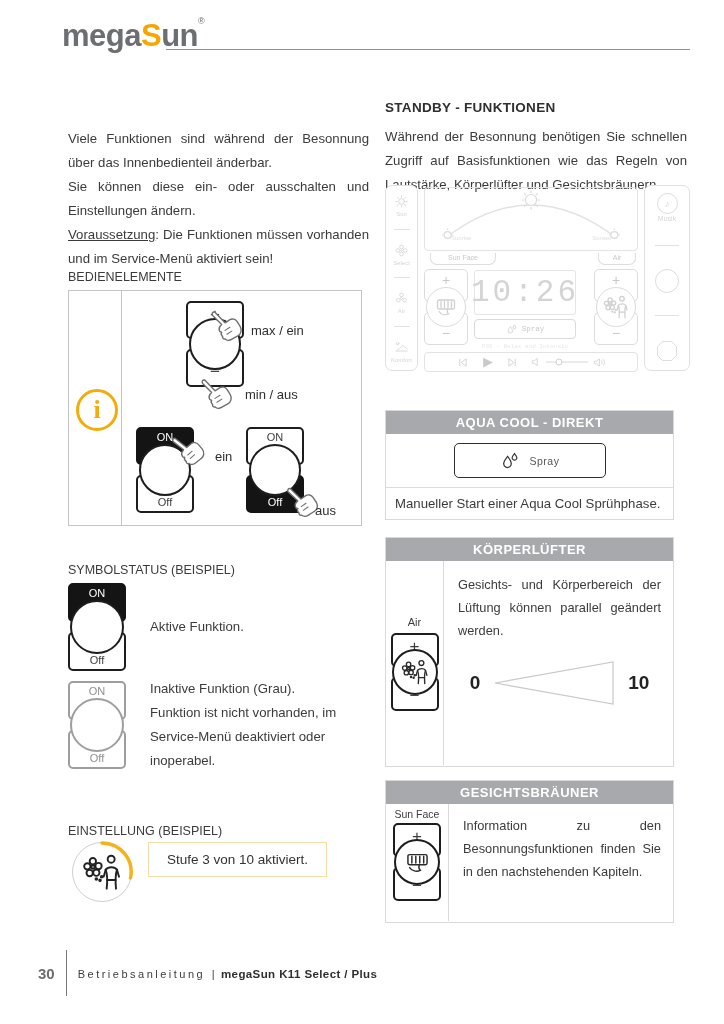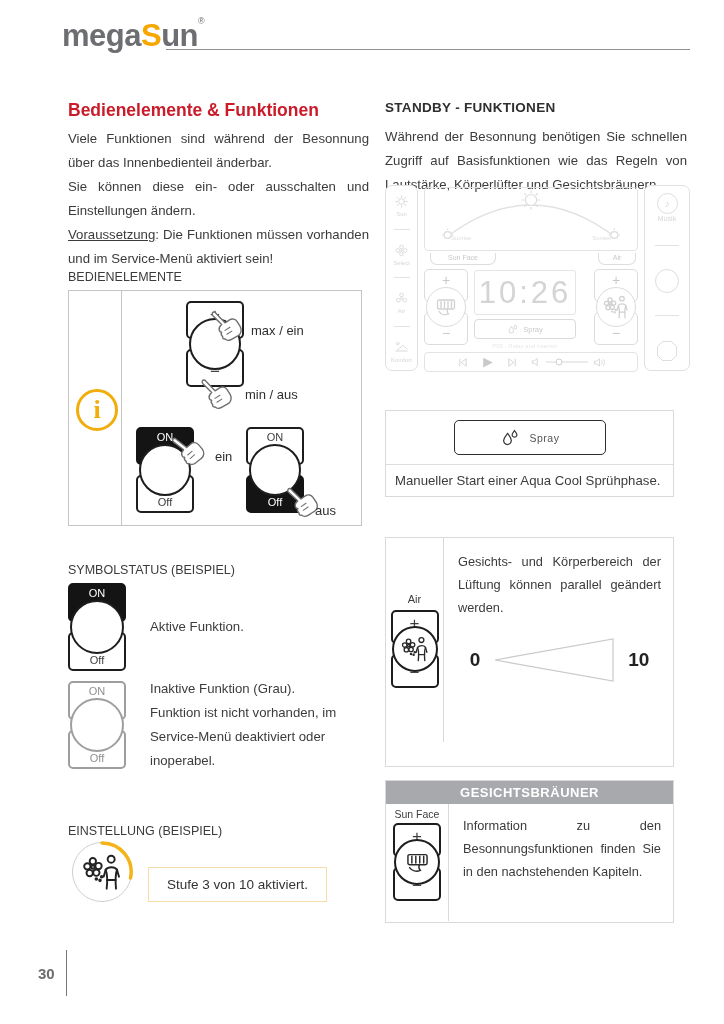--- a/index.html
+++ b/index.html
@@ -56,21 +56,21 @@
   .aus-btn{position:absolute;left:177px;top:136px;}
   .d-label{position:absolute;font-size:13px;color:#2f2f2f;z-index:4;white-space:nowrap;}
   .hand{position:absolute;z-index:3;}
   
   .lbl-symbol{position:absolute;top:463px;left:0;}
   .row-ab{position:absolute;left:0;display:flex;align-items:center;gap:24px;}
   .row-active{top:483px;}
   .row-inactive{top:577px;}
   .row-ab .txt{font-size:13.2px;line-height:24px;}
   .lbl-vis{position:absolute;top:698px;left:0;line-height:22px;}
-  .stufe-row{position:absolute;top:742px;left:4px;display:flex;align-items:flex-end;gap:16px;}
+  .stufe-row{position:absolute;top:742px;left:4px;display:flex;align-items:flex-start;gap:16px;}
   .stufe-icon{position:relative;width:58px;height:58px;border:1.5px solid #cfcfcf;border-radius:50%;
               display:flex;align-items:center;justify-content:center;color:#222;}
   .stufe-arc{position:absolute;left:-3px;top:-3px;}
   .stufe-box{border:1.5px solid #f6dca6;padding:9px 18px;font-size:13.5px;color:#333;}
   
   .standby-h{position:absolute;top:0;left:0;font-size:13.5px;font-weight:bold;letter-spacing:0.3px;color:#2f2f2f;}
   .standby-p{position:absolute;top:25px;left:0;width:302px;}
   
   .panel{position:absolute;top:85px;left:0;width:305px;height:186px;color:#cfcfcf;}
   .panel *{box-sizing:border-box;}
@@ -89,21 +89,21 @@
   .arclabel{position:absolute;bottom:9px;font-size:6px;color:#e0e0e0;}
   .arclabel.sr{left:26px;} .arclabel.ss{right:26px;}
   .tabs{position:relative;height:13px;margin-top:2px;}
   .tab{position:absolute;top:0;height:12px;border:1px solid #ddd;border-top:none;border-radius:0 0 7px 7px;
        font-size:7px;color:#c9c9c9;text-align:center;line-height:9px;}
   .tab-sunface{left:6px;width:66px;}
   .tab-air{right:2px;width:38px;}
   .ctlrow{position:relative;margin-top:3px;height:79px;}
   .ctlrow .ctl.left{position:absolute;left:0;top:0;}
   .ctlrow .ctl.right{position:absolute;right:0;top:0;}
-  .cstack{position:absolute;left:50px;right:62px;top:1px;}
+  .cstack{position:absolute;left:50px;right:62px;top:1px;font-family:Liberation Mono, monospace;}
   .display{height:45px;border:1px solid #e5e5e5;border-radius:3px;display:flex;align-items:center;justify-content:center;
            font-size:31px;color:#d4d4d4;letter-spacing:3px;}
   .spray-mini{margin-top:4px;height:20px;border:1px solid #dadada;border-radius:4px;
               display:flex;align-items:center;justify-content:center;gap:5px;font-size:7.5px;color:#c9c9c9;}
   .statusline{margin-top:4px;font-size:6px;color:#e8e8e8;text-align:center;}
   .mediabar{position:absolute;left:0;bottom:2px;width:100%;height:20px;border:1px solid #e3e3e3;border-radius:4px;
             display:flex;align-items:center;justify-content:center;gap:13px;}
   .volgrp{display:flex;align-items:center;gap:4px;}
   
   .sec{position:absolute;left:0;width:287px;border:1px solid #d9d9d9;background:#fff;}
@@ -197,21 +197,20 @@
     </g>
   </defs>
 </svg>
 
 <div class="page">
 
   <div class="logo"><span>mega</span><span class="s">S</span><span>un</span><span class="reg">®</span></div>
   <div class="header-rule"></div>
 
   <div class="col-left">
-    <h1 class="h-red">Bedienelemente &amp; Funktionen</h1>
 
     <div class="p-main body-text">
       <span>Viele Funktionen sind während der Besonnung über das Innenbedienteil änderbar.</span><br>
       <span>Sie können diese ein- oder ausschalten und  Einstellungen ändern.</span><br>
       <span class="u">Voraussetzung</span><span>: Die Funktionen müssen vorhanden und im Service-Menü aktiviert sein!</span>
     </div>
 
     <div class="lbl lbl-bedien">BEDIENELEMENTE</div>
 
     <div class="diagram">
@@ -448,32 +447,34 @@
         <div class="sdiv w"></div>
         <div class="ring"></div>
         <div class="sdiv w"></div>
         <svg width="24" height="24" viewBox="0 0 24 24">
           <polygon points="7.5,2.5 16.5,2.5 21.5,7.5 21.5,16.5 16.5,21.5 7.5,21.5 2.5,16.5 2.5,7.5" fill="none" stroke="#ddd"></polygon>
         </svg>
       </div>
     </div>
 
     <div class="sec sec-aqua">
+      <div class="sec-h">AQUA COOL - DIREKT</div>
       <div class="aqua-sprayrow">
         <div class="spray-btn">
           <svg class="ic" viewBox="0 0 20 18" width="19" height="17" style="color:#3a3a3a">
               <use href="#g-drops"></use>
             </svg>
           <span class="t">Spray</span>
         </div>
       </div>
       <div class="aqua-text">Manueller Start einer Aqua Cool Sprühphase.</div>
     </div>
 
     <div class="sec sec-koerper">
+      <div class="sec-h">KÖRPERLÜFTER</div>
       <div class="k-row">
         <div class="k-left">
           <span class="cell-lbl">Air</span>
           <div class="ctl sm">
             <div class="half top">
                 <div class="sign pm">+</div>
               </div>
             <div class="half bot">
                 <div class="sign pm">−</div>
               </div>
@@ -519,15 +520,20 @@
         <div class="g-right">
           <div class="body-text">Information zu den Besonnungsfunktionen finden Sie in den nachstehenden Kapiteln.</div>
         </div>
       </div>
     </div>
   </div>
 
   <div class="footer">
     <span class="f-num">30</span>
     <span class="f-div"></span>
+    <span>
+      <span class="f-doc">Betriebsanleitung</span>
+      <span class="f-sep">|</span>
+      <span class="f-prod">megaSun K11 Select / Plus</span>
+    </span>
   </div>
 
 </div>
 
 </body></html>

